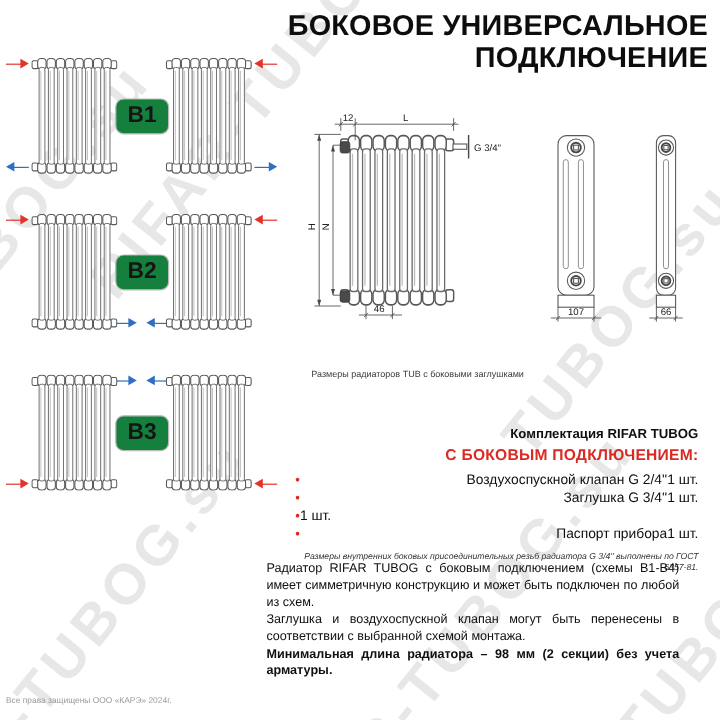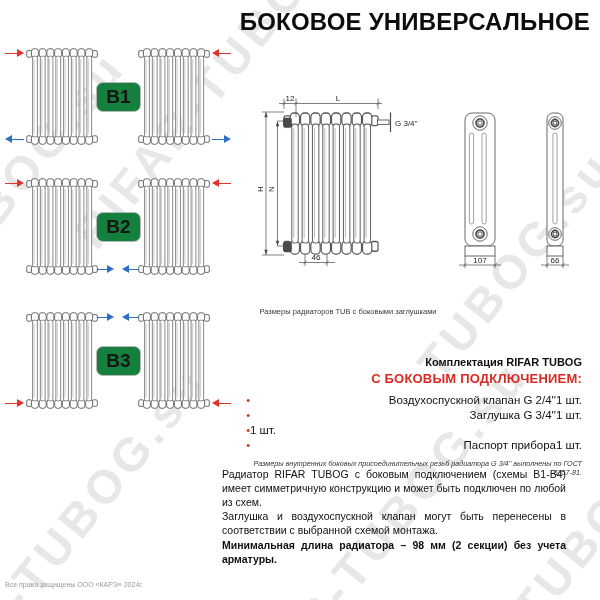--- a/index.html
+++ b/index.html
@@ -102,20 +102,21 @@
     <div class="wm-stripe" style="left:225px;top:700px">RIFAR-TUBOG.su</div>
     <div class="wm-stripe" style="left:-95px;top:705px">RIFAR-TUBOG.su</div>
     <div class="wm-stripe" style="left:405px;top:735px">RIFAR-TUBOG.su</div>
     <div class="wm-stripe" style="left:428px;top:345px">TUBOG.su</div>
   </div>
 
   <div id="content">
 
     <div class="title">
       <div>БОКОВОЕ УНИВЕРСАЛЬНОЕ</div>
+      <div>ПОДКЛЮЧЕНИЕ</div>
     </div>
 
     <div class="scheme-row" style="top:40px">
       <div class="arrow supply" style="left:5px;top:9px"></div>
       <div class="arrow return left" style="left:5px;top:95px"></div>
       <div class="arrow supply left" style="left:212px;top:9px"></div>
       <div class="arrow return" style="left:212px;top:95px"></div>
       <svg class="rad rad-l" viewBox="0 0 72 97">
           <use href="#rad-front"></use>
         </svg>

